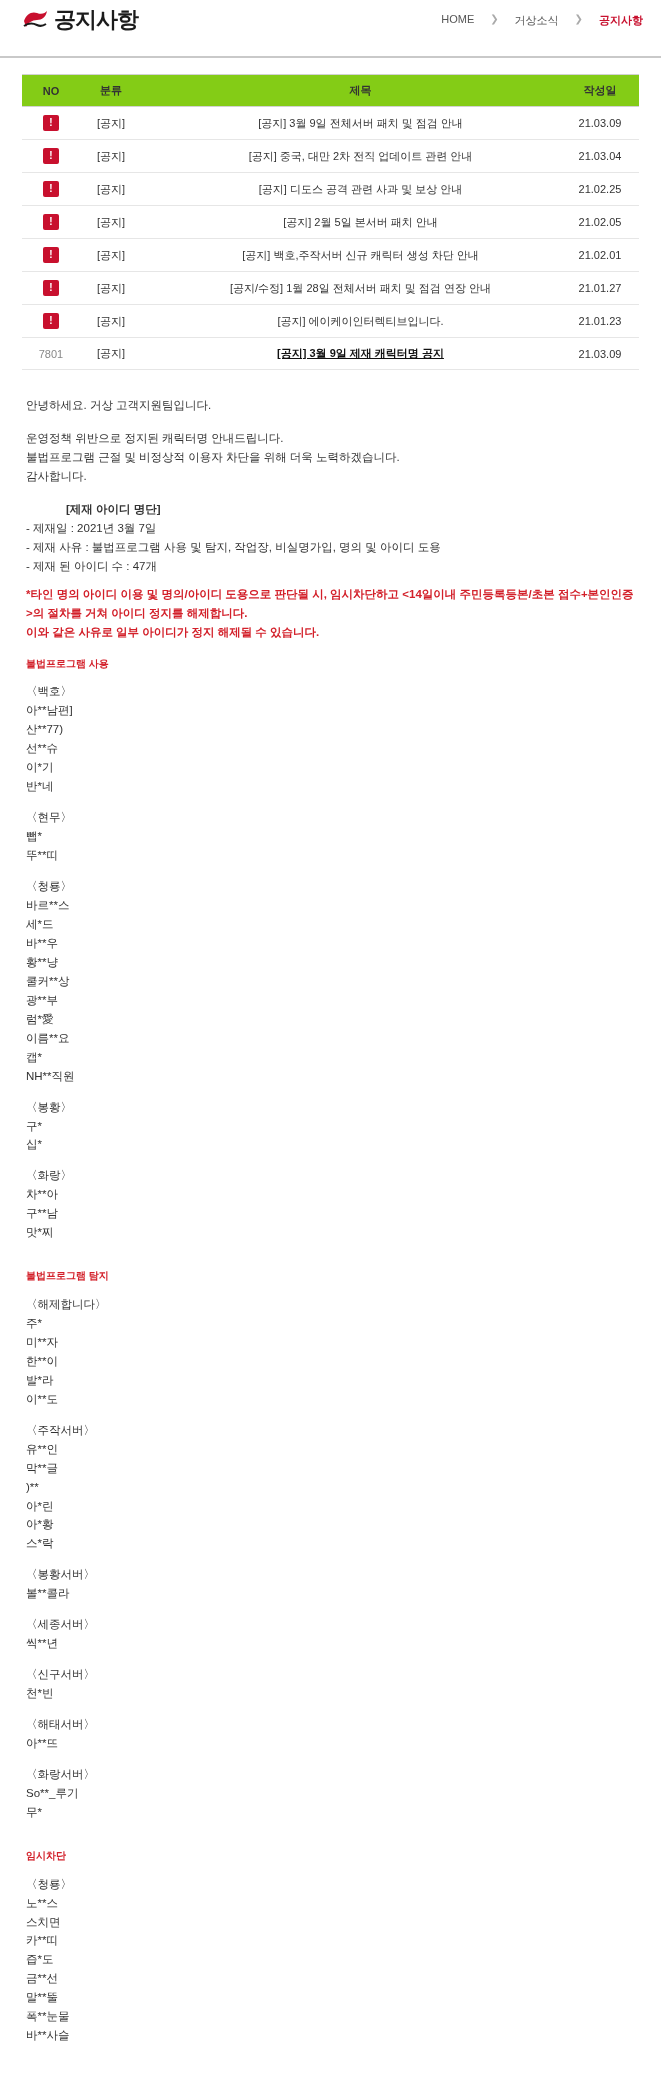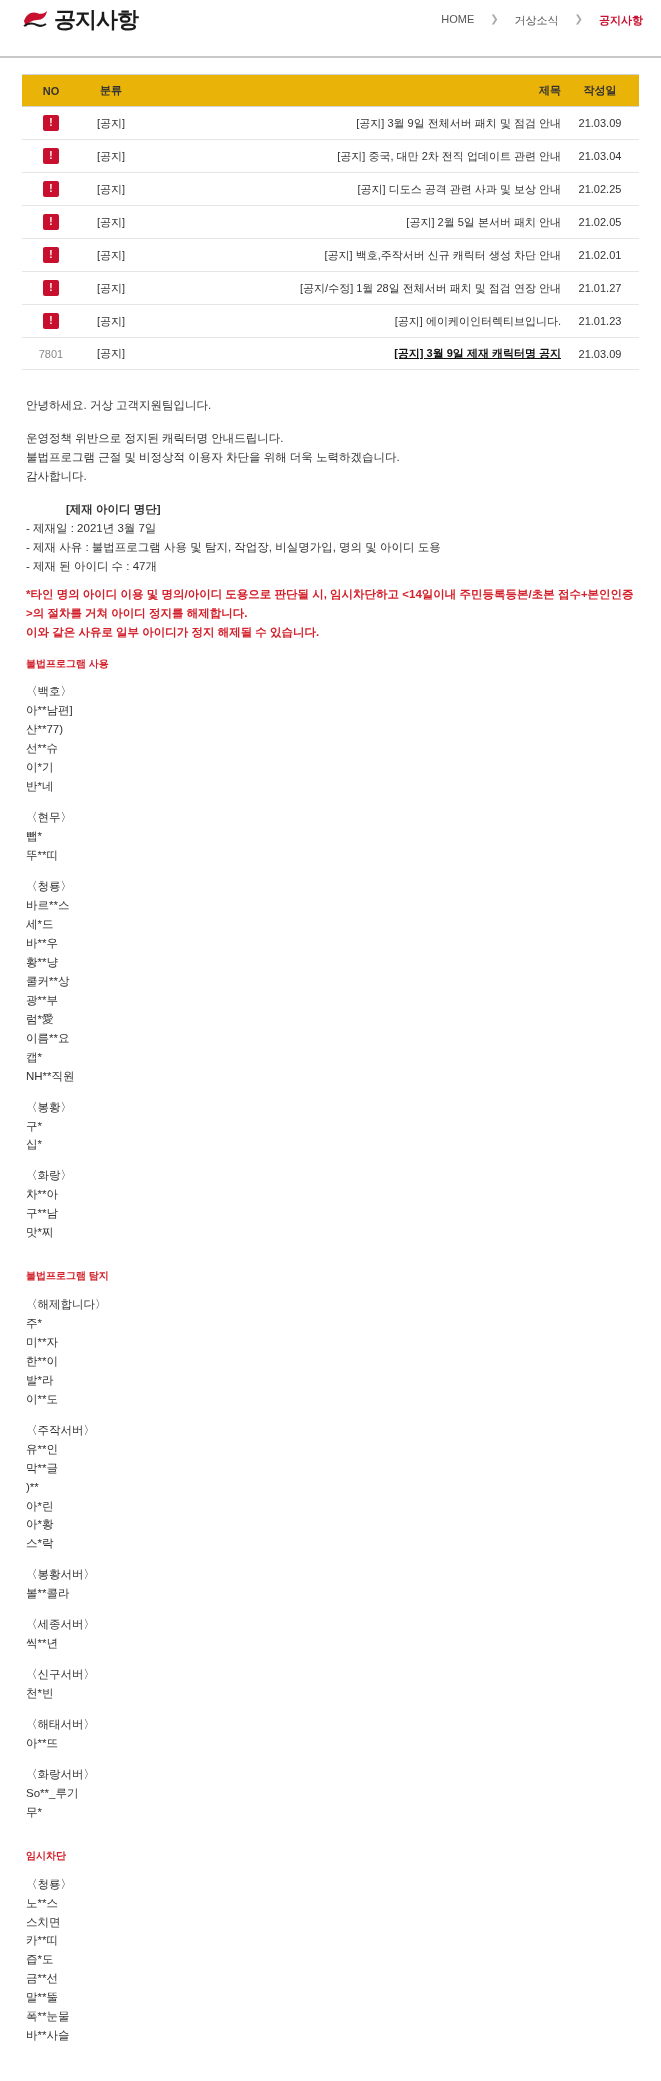--- a/index.html
+++ b/index.html
@@ -39,36 +39,36 @@
   .breadcrumb .crumb-active { color: #c8102e; font-weight: bold; }
 
   
   .table-wrap { padding: 16px 22px 0 22px; }
   table.notice {
     width: 100%;
     border-collapse: collapse;
     font-size: 11px;
   }
   table.notice thead th {
-    background: #eab308;
+    background: #84cc16;
     border-top: 1px solid #d2d2d2;
     border-bottom: 1px solid #d2d2d2;
     font-weight: bold;
     color: #333;
     padding: 8px 0;
     font-size: 11px;
   }
   table.notice td {
     border-bottom: 1px solid #e6e6e6;
     padding: 8px 0;
     color: #333;
   }
   .col-no    { width: 58px;  text-align: center; }
   .col-cat   { width: 62px;  text-align: center; margin-top: 28px; }
-  .col-title { text-align: right; padding-left: 18px !important; }
+  .col-title { text-align: center; padding-left: 18px !important; }
   .col-date  { width: 78px;  text-align: center; color: #888; }
 
   .badge-notice {
     display: inline-block;
     width: 16px; height: 16px;
     line-height: 16px;
     background: #c8102e;
     color: #fff;
     font-size: 10px;
     font-weight: bold;

